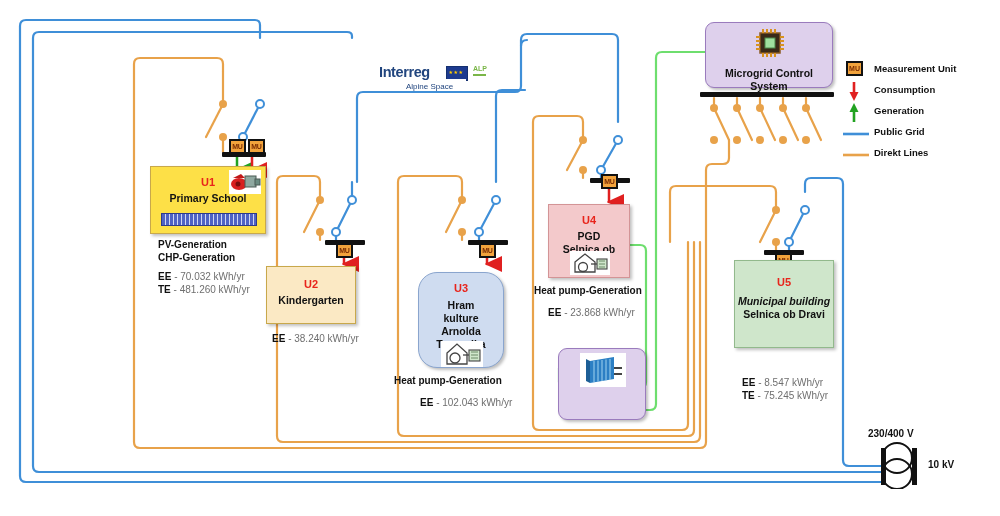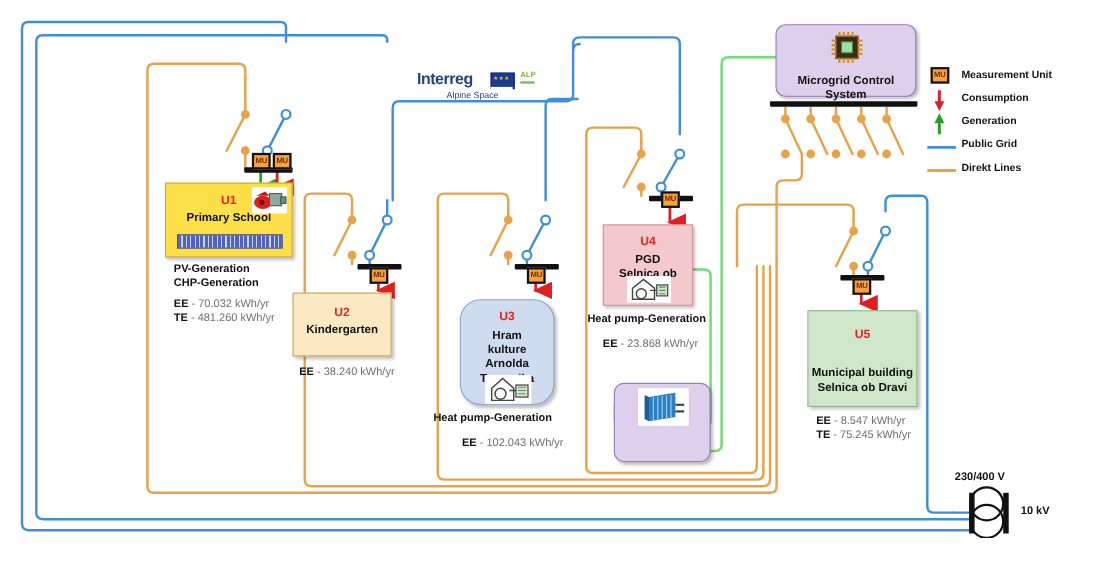--- a/index.html
+++ b/index.html
@@ -326,23 +326,23 @@
         <path d="M26,6.5 L26,27.5"></path>
           <path d="M30,6 L30,27"></path>
       </g>
       <rect x="34" y="14" width="8" height="2" fill="#444"></rect>
       <rect x="34" y="20" width="8" height="2" fill="#444"></rect>
     </svg>
   </div>
 
   <div class="bus" style="left:764px;top:250px;width:40px;"></div>
   <div class="mu" style="left:775px;top:253px;">MU</div>
-  <div class="bldg b-u5" style="left:734px;top:282px;width:100px;height:88px;padding-top:14px;">
+  <div class="bldg b-u5" style="left:734px;top:260px;width:100px;height:88px;padding-top:14px;">
     <div class="uid">U5</div>
-    <div class="nm" style="margin-top:22px;">Municipal building</div>
+    <div class="nm" style="margin-top:6px;font-style:italic;">Municipal building</div>
     <div class="nm">Selnica ob Dravi</div>
   </div>
   <div class="val" style="left:742px;top:376px;">
     <b>EE</b> <span>- 8.547 kWh/yr</span>
   </div>
   <div class="val" style="left:742px;top:389px;">
     <b>TE</b> <span>- 75.245 kWh/yr</span>
   </div>
 
   <div class="tr-lbl" style="left:868px;top:428px;">230/400 V</div>

